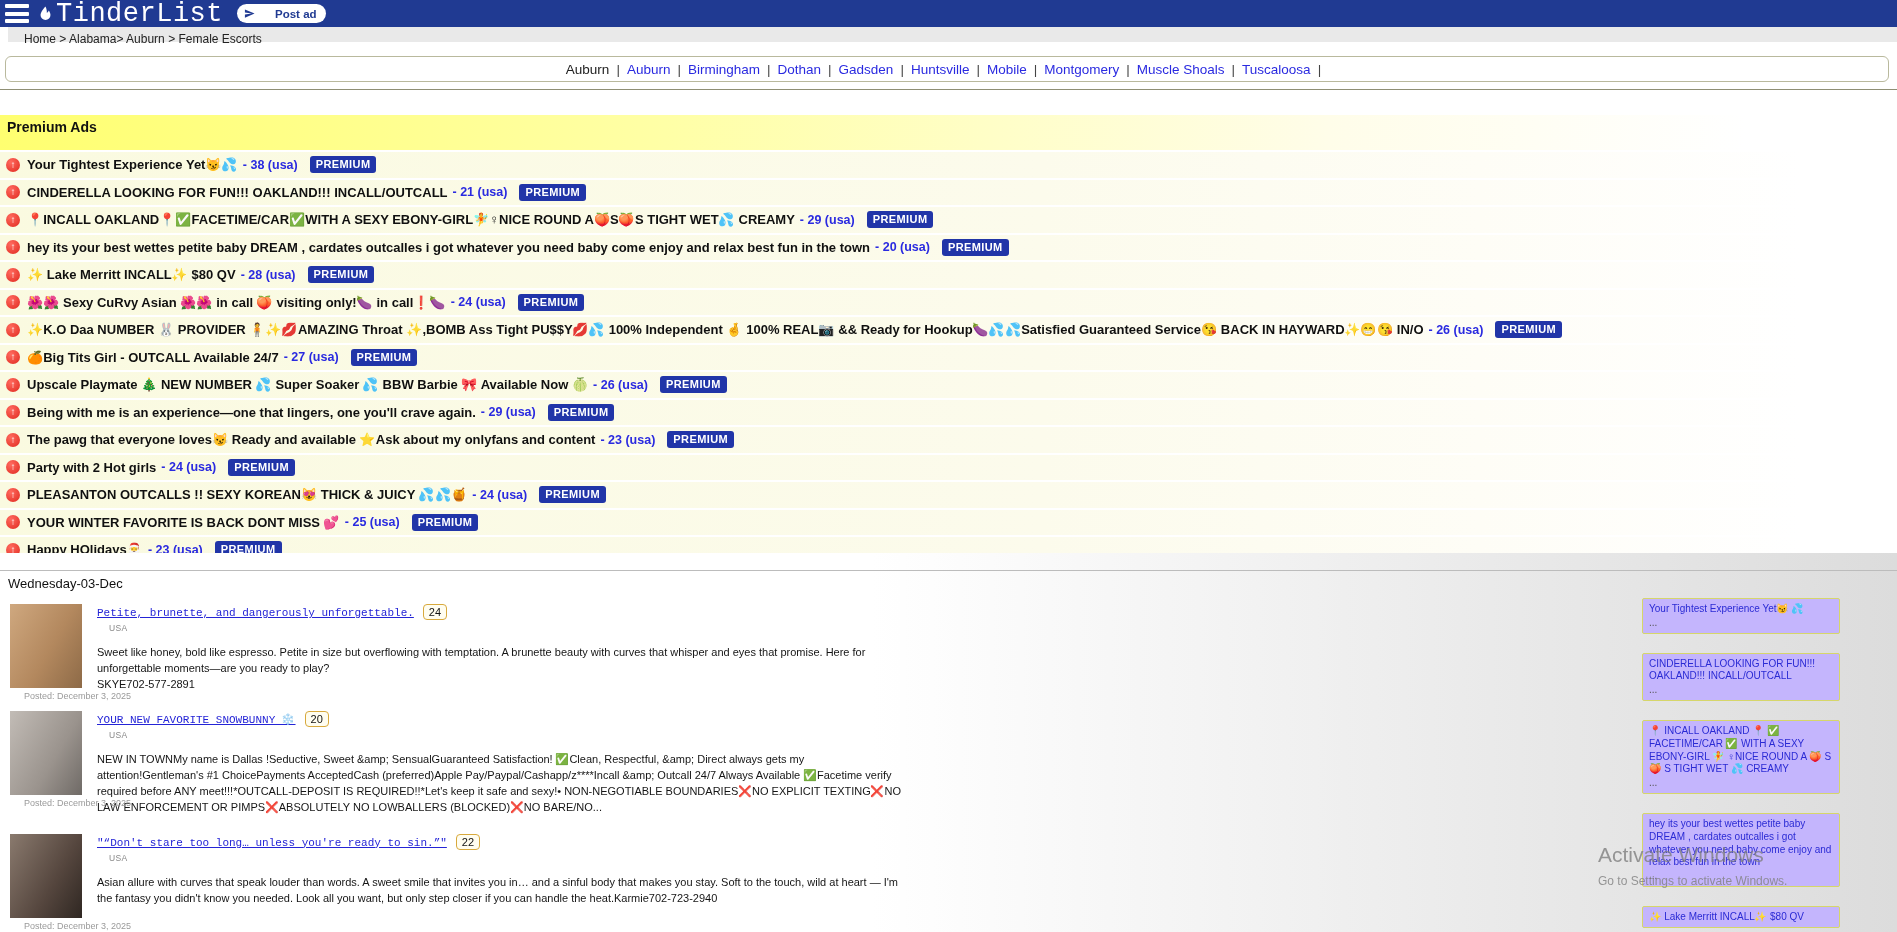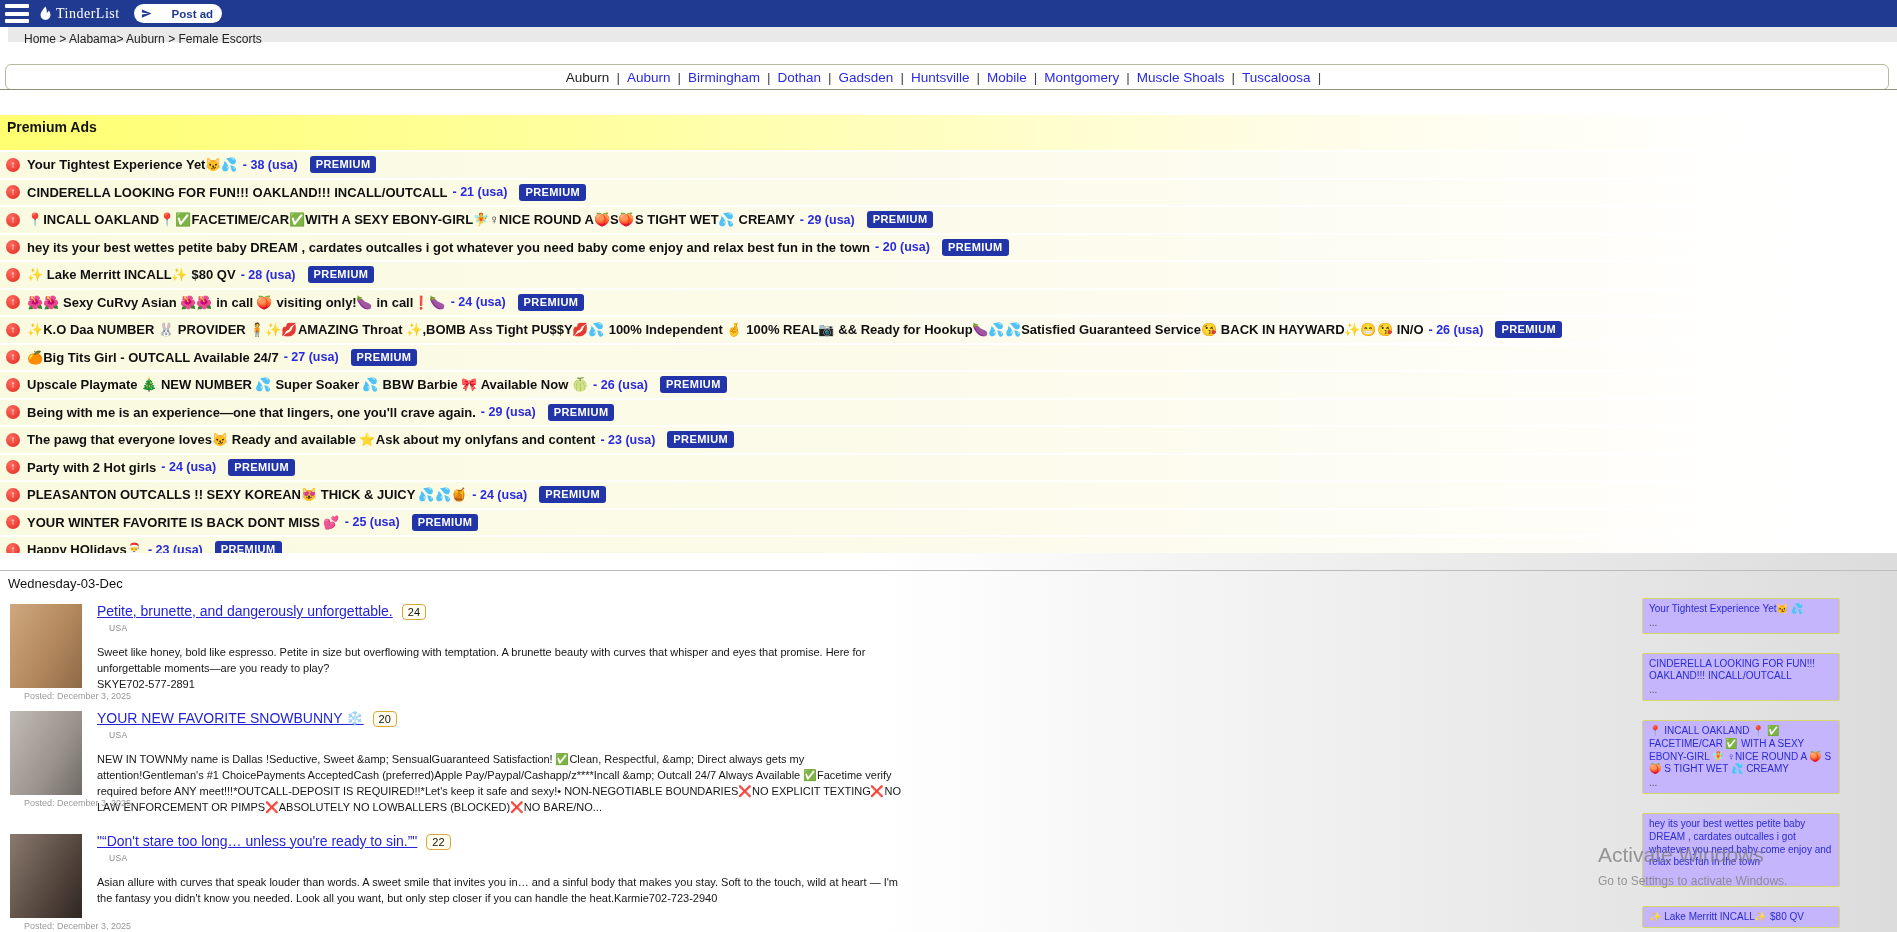--- a/index.html
+++ b/index.html
@@ -8,34 +8,34 @@
   body { position:relative; }
 
   
   .topbar { position:absolute; top:0; left:0; width:100%; height:27px;
             background:#203a92; display:flex; align-items:center; }
   .hamburger { width:24px; height:19px; margin:0 8px 0 5px; display:flex;
                flex-direction:column; justify-content:space-between; cursor:pointer; }
   .hamburger span { display:block; height:4px; background:#fff; border-radius:1px; }
   .brand { display:flex; align-items:center; color:#fff; text-decoration:none; }
   .brand svg { margin-right:2px; }
-  .brand-name { font-family:Liberation Serif, serif; font-size:14px; color:#fff; letter-spacing:.5px; }
+  .brand-name { font-family:Liberation Mono, monospace; font-size:27px; color:#fff; letter-spacing:.5px; }
   .postad { margin-left:14px; background:#fff; color:#203a92; border:none; border-radius:10px;
             height:19px; padding:0 9px 0 7px; font-size:11.5px; font-weight:bold;
             display:flex; align-items:center; gap:20px; cursor:pointer; }
 
   
   .breadcrumb { position:absolute; top:27px; left:8px; width:100%; height:15px;
                 background:#e9e9e9; font-size:12px; color:#222; line-height:25px;
                 padding-left:16px; }
   .crumb { color:#222; text-decoration:none; }
   .crumb-sep { white-space:pre; color:#222; }
 
   
-  .citybox { position:absolute; top:64px; left:5px; width:1884px; height:26px;
+  .citybox { position:absolute; top:56px; left:5px; width:1884px; height:26px;
              border:1px solid #b9b99d; border-radius:6px; background:#fff;
              display:flex; align-items:center; justify-content:center;
              font-size:13.5px; }
   .city-item a { color:#2a2ae0; text-decoration:none; }
   .city-item:first-of-type a { color:#222; }
   .pipe { margin:0 7px; color:#444; }
   .rule { position:absolute; top:89px; left:0; width:100%; height:1px; background:#8f8f74; }
 
   
   .mini-pill { position:absolute; top:125px; left:1737px; width:153px; height:11px;
@@ -62,21 +62,21 @@
   .listings { position:absolute; top:553px; left:0; width:100%; height:379px; overflow:hidden;
               background:linear-gradient(90deg,#ffffff 0%,#ffffff 46%,#ededed 74%,#dcdcdc 100%); }
   .listings-rule { height:1px; background:#bcbcbc; margin-top:17px; }
   .date-head { padding:5px 0 11px 8px; font-size:13px; color:#111; }
   .listing { position:relative; padding-left:97px; min-height:90px; margin-bottom:16px; }
   .thumb { position:absolute; left:10px; top:2px; width:72px; height:84px; cursor:pointer; }
   .listing:nth-of-type(1) .thumb { background:linear-gradient(120deg,#cfa87f 0%,#b3885e 55%,#8d6a47 100%); }
   .listing:nth-of-type(2) .thumb { background:linear-gradient(120deg,#c2bcb6 0%,#9a938d 60%,#6f6a66 100%); }
   .listing:nth-of-type(3) .thumb { background:linear-gradient(120deg,#8a7a6e 0%,#55463e 60%,#2f2722 100%); }
   .listing:nth-of-type(4) .thumb { background:linear-gradient(120deg,#e3cc85 0%,#bb9c4e 60%,#8f7330 100%); }
-  .l-title { color:#2424d6; font-size:14px; text-decoration:underline; cursor:pointer; }
+  .l-title { color:#2424d6; font-size:11px; text-decoration:underline; cursor:pointer;font-family:Liberation Mono, monospace; }
   .age-badge { display:inline-block; border:1px solid #d8a93c; background:#fffdf0;
                border-radius:4px; padding:0 5px; height:16px; line-height:15px;
                font-size:11px; color:#111; margin-left:9px; text-decoration:none; }
   .l-country { font-size:8.5px; color:#888; margin:3px 12px 12px; letter-spacing:.3px; }
   .l-desc { font-size:11px; color:#151515; line-height:1.45; max-width:815px; white-space:pre-line; }
   .l-posted { position:absolute; left:24px; top:89px; font-size:9px; color:#9a9a9a; white-space:nowrap; }
 
   
   .sidebar { position:absolute; top:598px; left:1642px; width:198px; }
   .side-box { background:#c4b5fd; border:1px solid #d6d66a; border-radius:2px;

